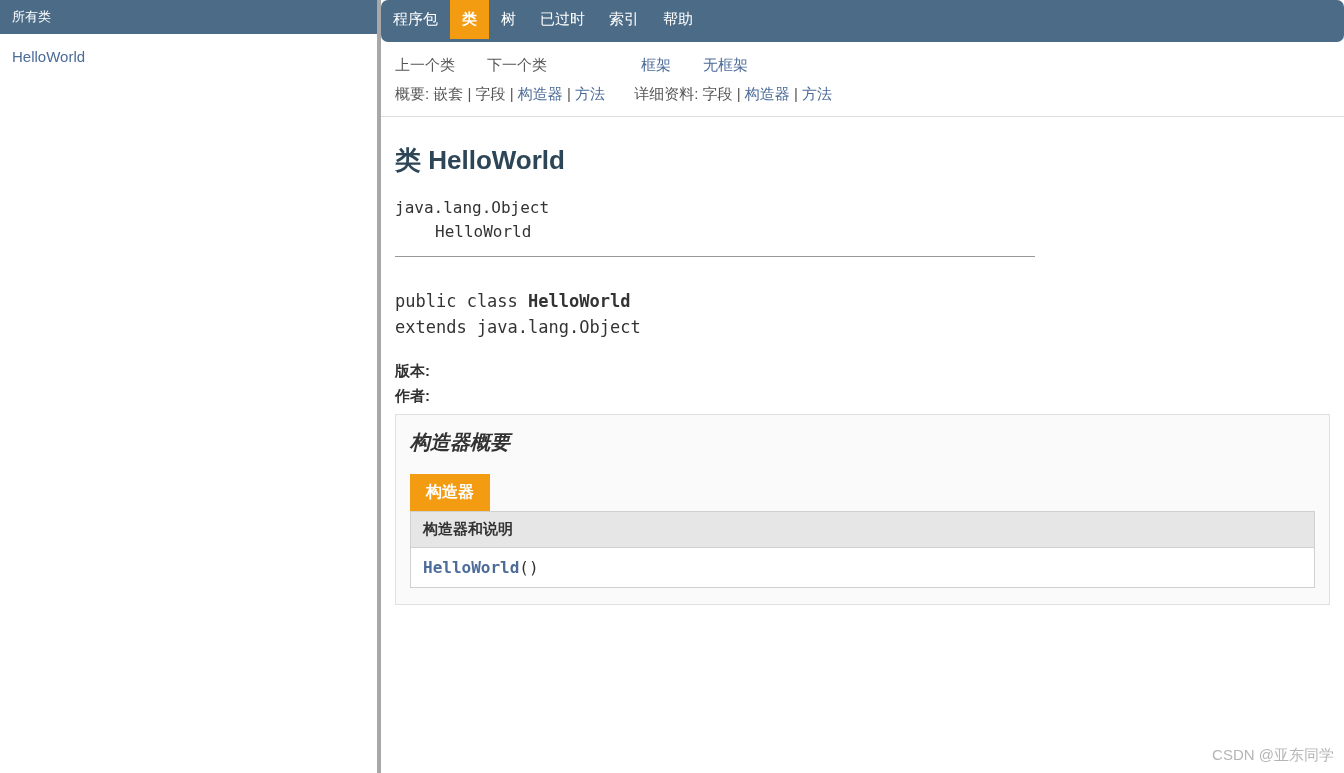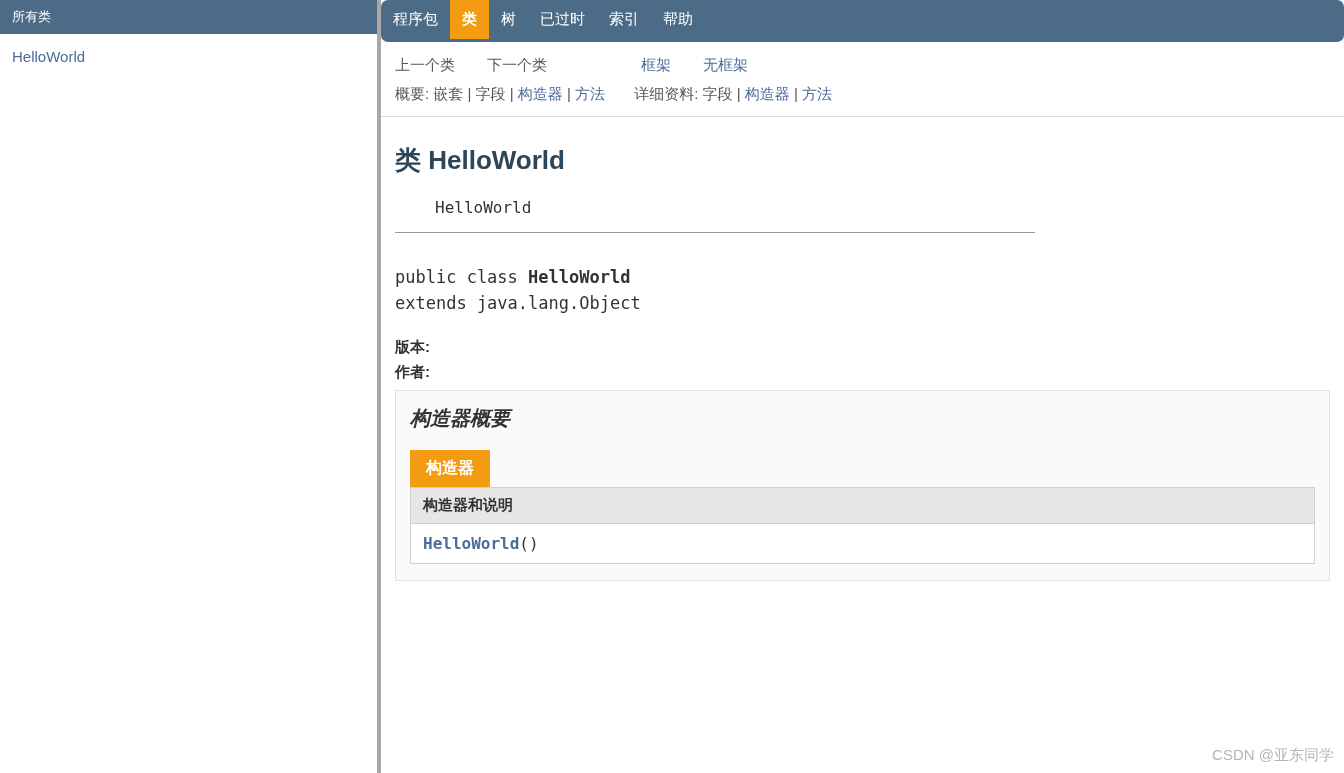--- a/index.html
+++ b/index.html
@@ -196,20 +196,21 @@
     &nbsp;&nbsp;&nbsp;&nbsp;&nbsp;
     <span>详细资料: </span><span>字段</span><span> | </span><a href="#">构造器</a><span> | </span><a href="#">方法</a>
   </div>
 
   <div class="content">
     <h1 class="class-title">
       <span>类 </span><span>HelloWorld</span>
     </h1>
 
     <div class="inheritance">
+      <div>java.lang.Object</div>
       <div class="indent">HelloWorld</div>
     </div>
 
     <hr class="thin">
 
     <div class="declaration">
       <div><span class="kw">public class </span><span class="name">HelloWorld</span></div>
       <div>extends java.lang.Object</div>
     </div>
 

